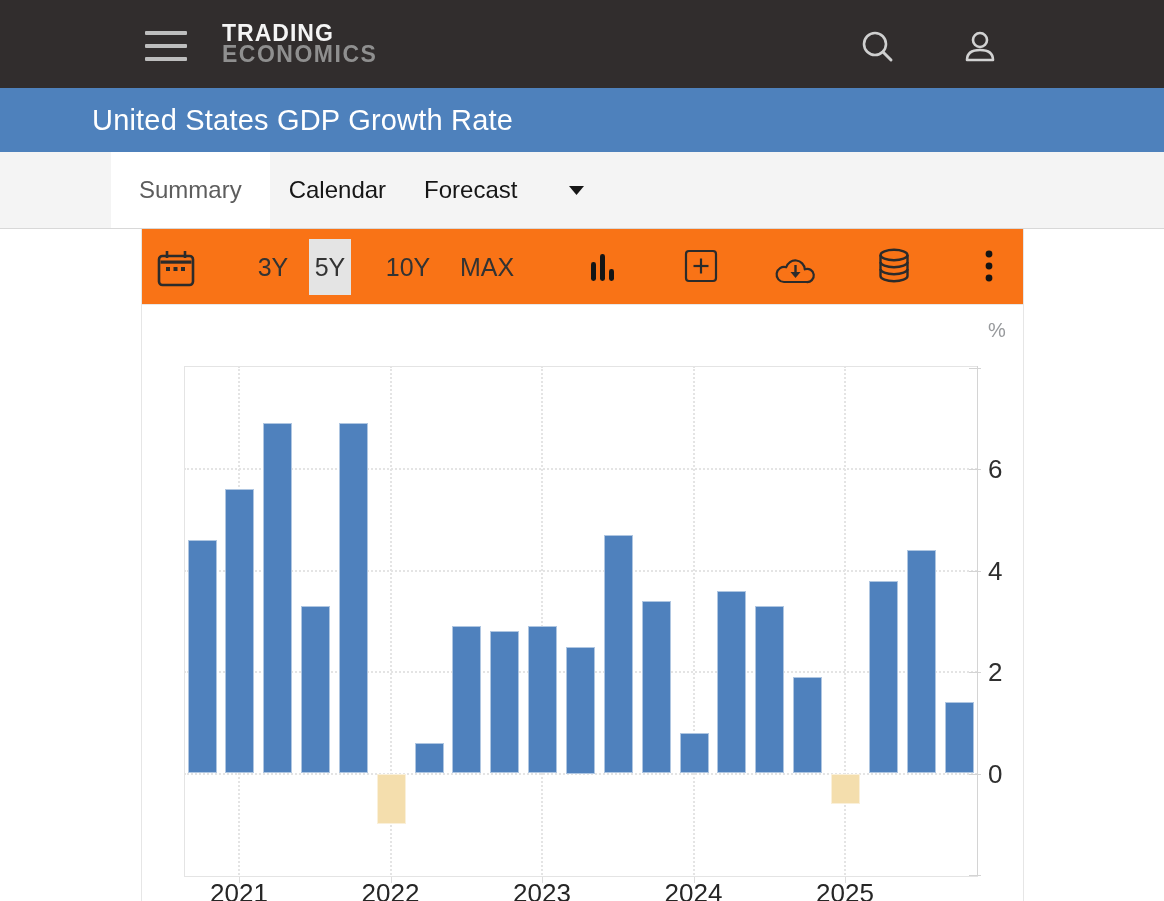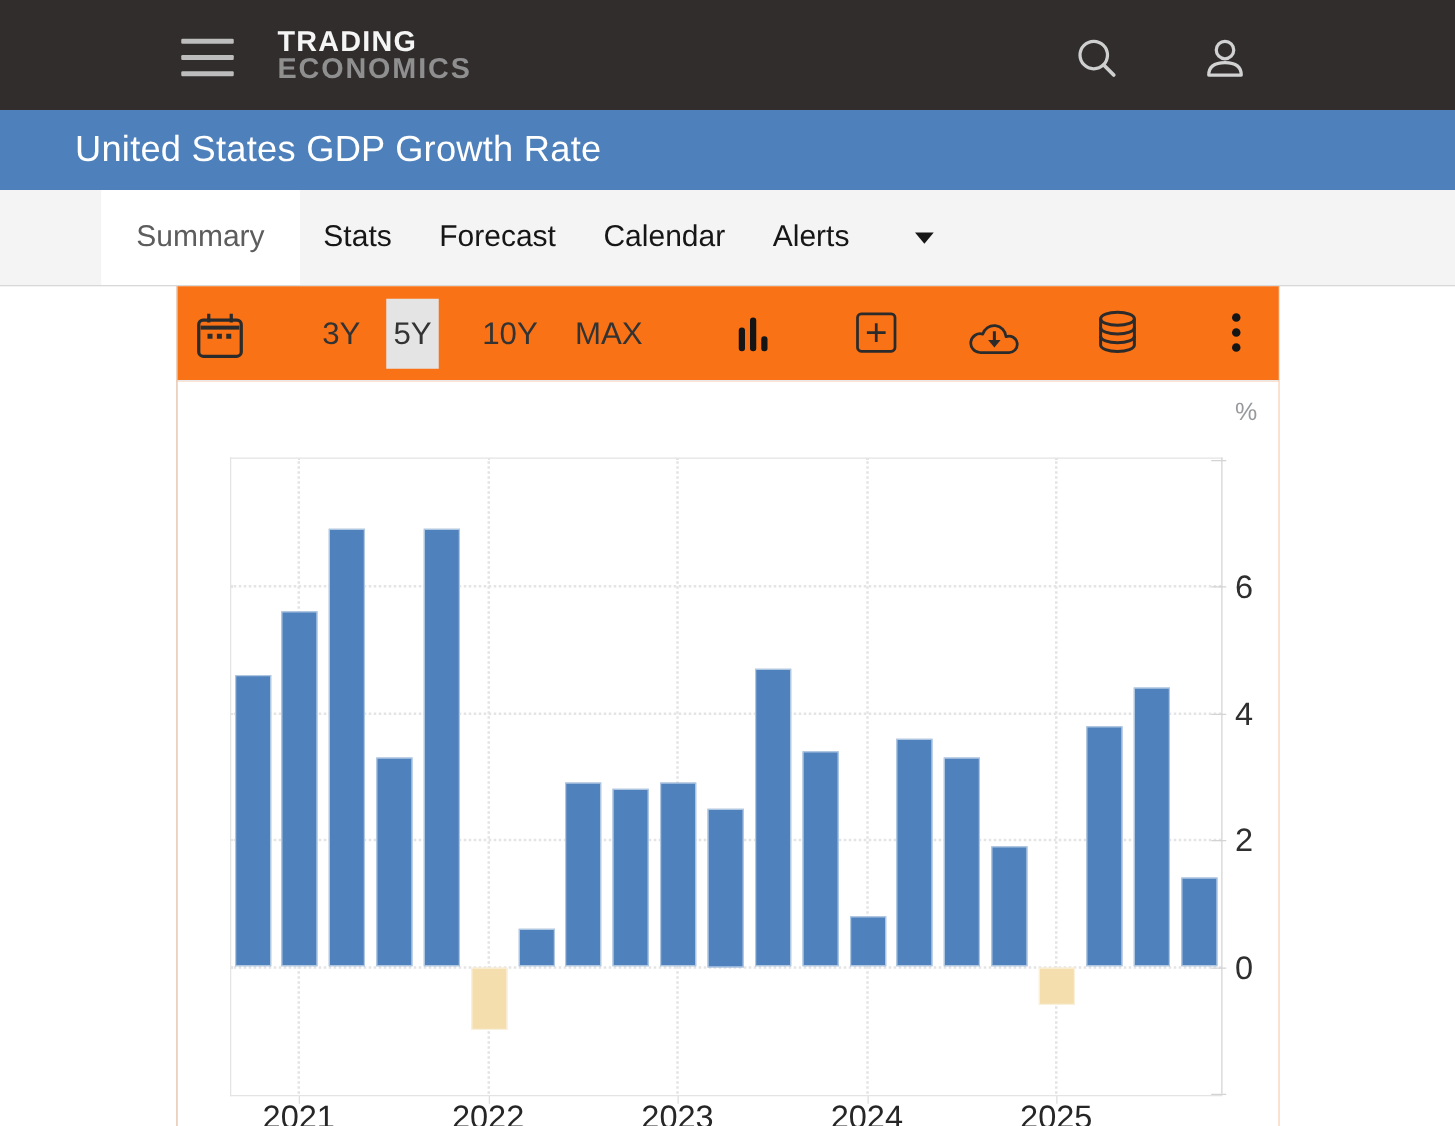--- a/index.html
+++ b/index.html
@@ -13,24 +13,24 @@
   .hamburger{position:absolute;left:145px;top:31px;width:42px;height:31px;cursor:pointer;}
   .hamburger span{display:block;width:42px;height:4px;background:#bdbdbd;border-radius:1px;margin-bottom:9px;}
   .logo{position:absolute;left:222px;top:23px;line-height:21px;font-weight:bold;font-size:23px;cursor:pointer;}
   .logo .l1{display:block;color:#f5f5f5;letter-spacing:1px;}
   .logo .l2{display:block;color:#8f8f8f;letter-spacing:1.5px;}
   .top-icon{position:absolute;top:28px;cursor:pointer;}
   .top-icon.search{left:858px;}
   .top-icon.user{left:960px;}
   
   .titlebar{position:absolute;left:0;top:88px;width:1164px;height:64px;background:#4e81bc;}
-  .titlebar h1{margin:0;padding-left:60px;font-size:29px;font-weight:400;color:#fff;line-height:64px;letter-spacing:.2px;}
+  .titlebar h1{margin:0;padding-left:92px;font-size:29px;font-weight:400;color:#fff;line-height:64px;letter-spacing:.2px;}
   
   .tabbar{position:absolute;left:0;top:152px;width:1164px;height:76px;background:#f4f4f4;border-bottom:1px solid #d8d8d8;}
-  .tabbar .inner{display:flex;height:76px;padding-left:81px;}
+  .tabbar .inner{display:flex;height:76px;padding-left:111px;}
   .tab{height:76px;line-height:76px;font-size:24px;color:#161616;padding:0 19px;cursor:pointer;white-space:nowrap;display:flex;align-items:center;}
   .tab.active{background:#fff;color:#5d5d5d;padding:0 28px;}
   .tab .caret{margin-left:13px;display:inline-block;}
   
   .content-col{position:absolute;left:141px;top:229px;width:881px;height:672px;background:#f97316;border-left:1px solid #e6e6e6;border-right:1px solid #e6e6e6;box-sizing:content-box;}
   .toolbar{position:relative;height:75px;border-bottom:1px solid #e8e8e8;}
   .tbtn{position:absolute;cursor:pointer;color:#333;}
   .range{top:10px;height:56px;line-height:56px;text-align:center;font-size:25px;}
   .range.selected{background:#e4e4e4;}
   
@@ -77,30 +77,24 @@
 <div class="titlebar">
   <h1>United States GDP Growth Rate</h1>
 </div>
 
 <div class="tabbar">
   <div class="inner" id="tabs-inner">
       <div class="tab active">
         <span>Summary</span>
       </div>
       <div class="tab">
-        <span>Stats</span>
+        <span>Calendar</span>
       </div>
       <div class="tab">
         <span>Forecast</span>
-      </div>
-      <div class="tab">
-        <span>Calendar</span>
-      </div>
-      <div class="tab">
-        <span>Alerts</span>
       </div>
       <div class="tab">
         <span class="caret">
           <svg width="17" height="11" viewBox="0 0 17 11">
             <polygon points="1,1 16,1 8.5,10" fill="#161616"></polygon>
           </svg>
         </span>
       </div>
     </div>
 </div>

